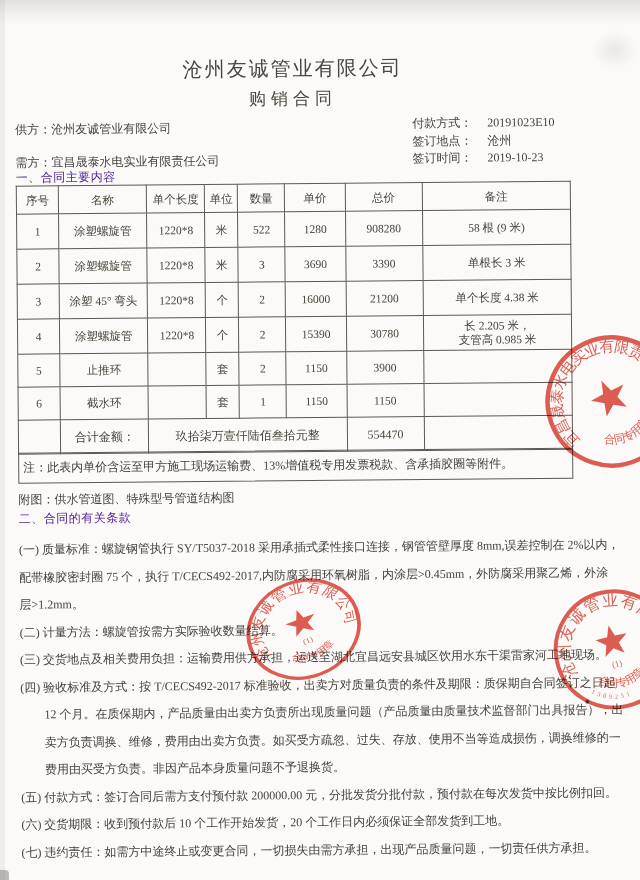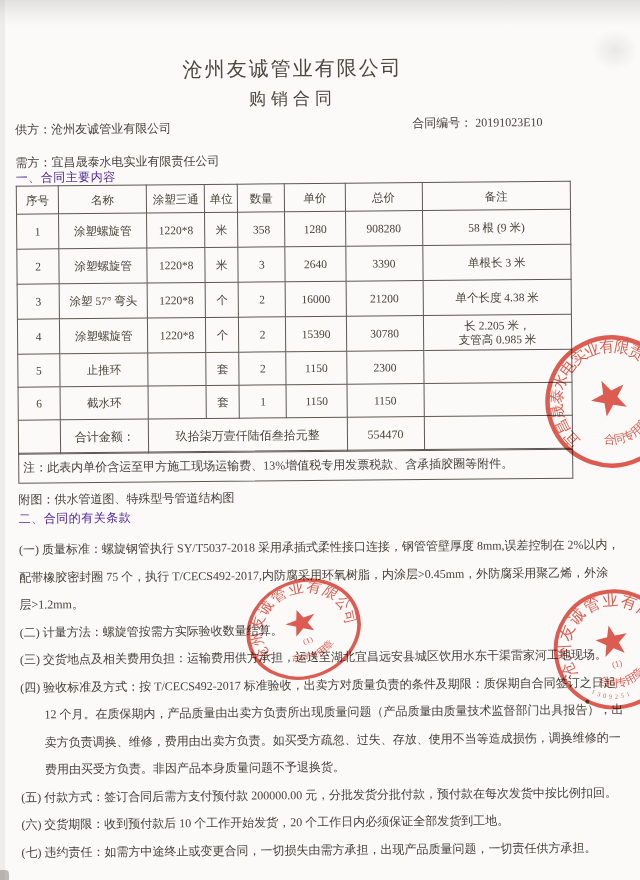--- a/index.html
+++ b/index.html
@@ -24,21 +24,21 @@
 
   .title{position:absolute;top:55px;left:0;width:592px;text-align:center;
     font-size:20px;letter-spacing:2px;color:#4b463e;}
   .subtitle{position:absolute;top:87px;left:0;width:592px;text-align:center;
     font-size:17px;letter-spacing:5px;color:#4b463e;}
 
   .meta{font-size:12px;color:#45413b;}
   .m-supplier{position:absolute;top:119px;left:18px;}
   .m-buyer{position:absolute;top:152px;left:18px;}
   .m-right{position:absolute;top:116px;left:415px;line-height:17.5px;}
-  .m-right .val{margin-left:3px;}
+  .m-right .val{margin-left:15px;}
 
   .sec{position:absolute;left:18px;font-size:12px;color:#4c1d95;letter-spacing:.5px;}
   .sec1{top:167px;}
   .sec2{top:508px;}
   .attach{position:absolute;left:18px;top:489px;font-size:12px;color:#45413b;}
 
   table.goods{position:absolute;left:18px;top:183px;border-collapse:collapse;table-layout:fixed;width:555px;
     font-size:11.5px;color:#474339;}
   table.goods td,table.goods th{border:1px solid #5d5953;text-align:center;vertical-align:middle;
     padding:0 2px;font-weight:normal;line-height:14px;overflow:hidden;}
@@ -74,76 +74,78 @@
     <div class="title">沧州友诚管业有限公司</div>
     <div class="subtitle">购销合同</div>
 
     <div class="meta m-supplier">
       <span>供方：</span><span>沧州友诚管业有限公司</span>
     </div>
     <div class="meta m-buyer">
       <span>需方：</span><span>宜昌晟泰水电实业有限责任公司</span>
     </div>
     <div class="meta m-right">
-      <div><span>合同编号：</span><span class="val">20191023E10</span></div>
+      <div><span>付款方式：</span><span class="val">20191023E10</span></div>
+      <div><span>签订地点：</span><span class="val">沧州</span></div>
+      <div><span>签订时间：</span><span class="val">2019-10-23</span></div>
     </div>
 
     <div class="sec sec1">一、合同主要内容</div>
 
     <table class="goods">
       <colgroup>
         <col style="width:42px">
           <col style="width:88px">
           <col style="width:58px">
           <col style="width:33px">
         <col style="width:47px">
           <col style="width:60px">
           <col style="width:77px">
           <col style="width:148px">
       </colgroup>
       <tbody>
           <tr class="hdr">
         <th>序号</th>
         <th>名称</th>
-        <th>涂塑三通</th>
+        <th>单个长度</th>
         <th>单位</th>
         <th>数量</th>
         <th>单价</th>
         <th>总价</th>
         <th>备注</th>
       </tr>
       <tr class="r">
         <td>1</td>
         <td>涂塑螺旋管</td>
         <td>1220*8</td>
         <td>米</td>
-        <td>358</td>
+        <td>522</td>
         <td>1280</td>
         <td>908280</td>
         <td>
               <div>58 根 (9 米)</div>
               <div></div>
             </td>
       </tr>
       <tr class="r">
         <td>2</td>
         <td>涂塑螺旋管</td>
         <td>1220*8</td>
         <td>米</td>
         <td>3</td>
-        <td>2640</td>
+        <td>3690</td>
         <td>3390</td>
         <td>
               <div>单根长 3 米</div>
               <div></div>
             </td>
       </tr>
       <tr class="r">
         <td>3</td>
-        <td>涂塑 57° 弯头</td>
+        <td>涂塑 45° 弯头</td>
         <td>1220*8</td>
         <td>个</td>
         <td>2</td>
         <td>16000</td>
         <td>21200</td>
         <td>
               <div>单个长度 4.38 米</div>
               <div></div>
             </td>
       </tr>
@@ -160,21 +162,21 @@
               <div>支管高 0.985 米</div>
             </td>
       </tr>
       <tr class="rs">
         <td>5</td>
         <td>止推环</td>
         <td></td>
         <td>套</td>
         <td>2</td>
         <td>1150</td>
-        <td>2300</td>
+        <td>3900</td>
         <td>
               <div></div>
               <div></div>
             </td>
       </tr>
       <tr class="rs">
         <td>6</td>
         <td>截水环</td>
         <td></td>
         <td>套</td>

